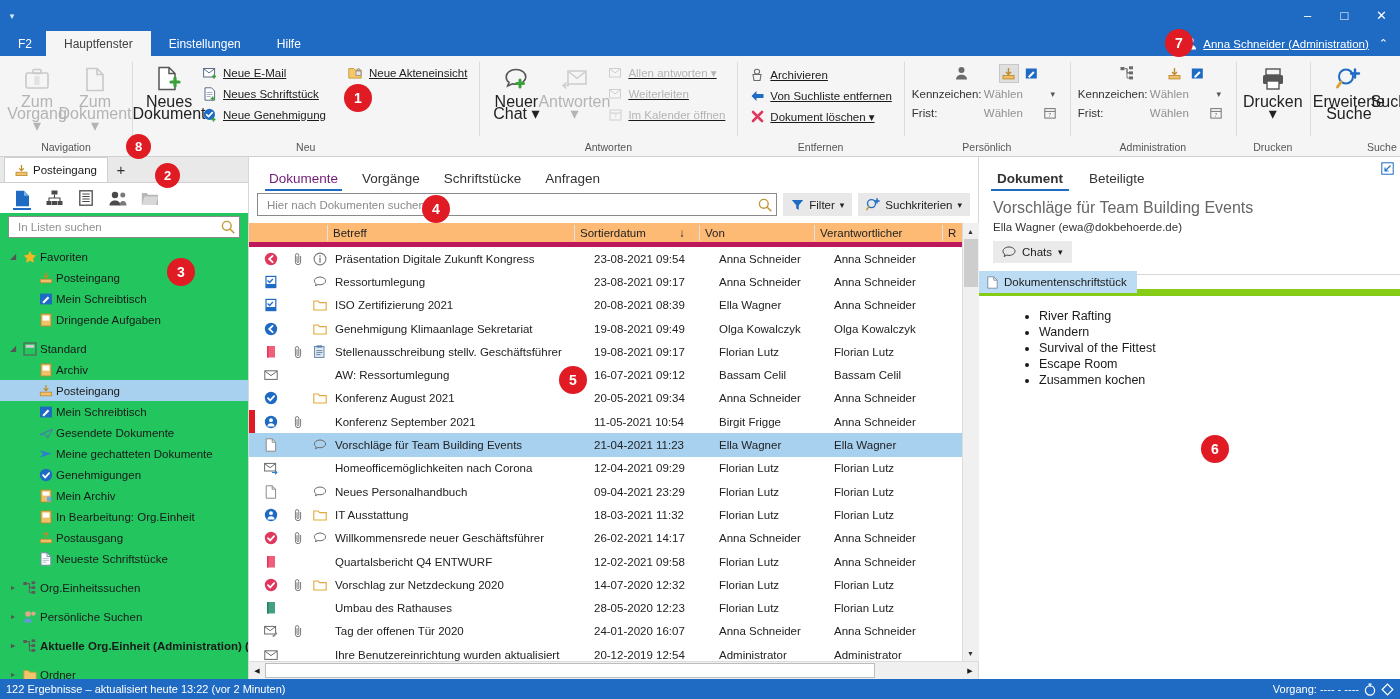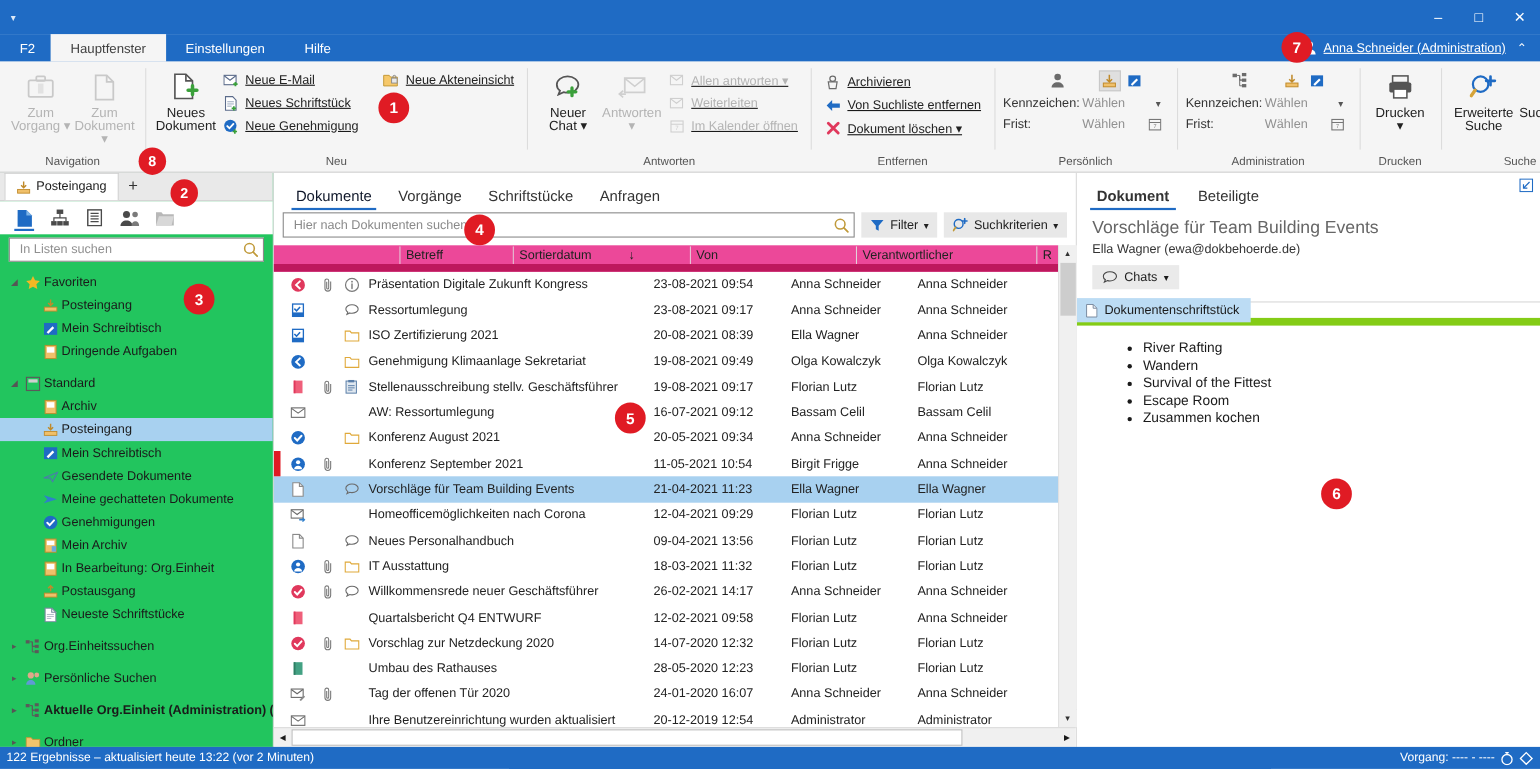--- a/index.html
+++ b/index.html
@@ -52,21 +52,21 @@
   .rgroup { display:flex; flex-direction:column; height:100%; position:relative; padding:0 2px;}
   .rgroup + .rgroup::before {
     content:""; position:absolute; left:0; top:6px; bottom:20px; width:1px; background:#dcdcdc;
   }
   .rgroup-body { flex:1; display:flex; align-items:flex-start; padding:4px 6px 0 6px; }
   .rgroup-label {
     height:17px; line-height:17px; text-align:center; font-size:10.5px; color:#555;
   }
   .big-btn {
     width:58px; display:flex; flex-direction:column; align-items:center;
-    padding-top:4px; text-align:center; font-size:12px; line-height:12px; color:#222;
+    padding-top:4px; text-align:center; font-size:16px; line-height:12px; color:#222;
   }
   .big-btn.dim { color:#b4b4b4; }
   .big-btn .ic { height:30px; display:flex; align-items:center; justify-content:center; margin-bottom:2px;}
   .small-list { display:flex; flex-direction:column; gap:2px; padding-top:3px;text-decoration:underline;}
   .small-btn {
     display:flex; align-items:center; gap:5px; font-size:11.5px; height:19px; padding:0 4px;
     white-space:nowrap; color:#222;
   }
   .small-btn.dim { color:#b4b4b4; }
   .ic16 { width:16px; height:16px; display:inline-flex; align-items:center; justify-content:center; flex:none;}
@@ -113,32 +113,32 @@
   .tnode .exp { width:14px; text-align:center; font-size:8px; color:#555; flex:none;}
   .tnode .ic { width:20px; display:flex; align-items:center; justify-content:center; flex:none;}
   .tnode.bold { font-weight:bold; }
   .tspace { height:8px; }
 
   
   .center { flex:1; display:flex; flex-direction:column; min-width:0; background:#fff;
             border-right:1px solid #d8d8d8;}
   .doctabs { height:34px; display:flex; align-items:flex-end; padding:0 8px; flex:none; }
   .dtab { font-size:13.5px; color:#333; padding:0 12px 5px 12px; position:relative; }
-  .dtab.active { color:#0f172a; }
+  .dtab.active { color:#701a75; }
   .dtab.active::after { content:""; position:absolute; left:8px; right:8px; bottom:0; height:2px; background:#1f6bc4; }
   .searchrow { height:32px; display:flex; align-items:center; gap:6px; padding:0 8px 5px 8px; flex:none; }
   .docsearch { flex:1; height:23px; border:1px solid #8a8a8a; display:flex; align-items:center;
                padding:0 4px 0 7px; background:#fff; }
   .docsearch input { border:none; outline:none; flex:1; font-size:11.5px; font-family:inherit; background:transparent;}
   .docsearch input::placeholder { color:#8a8a8a; }
   .pillbtn { height:23px; background:#e8e8e8; display:flex; align-items:center; gap:5px;
              padding:0 8px; font-size:11.5px; color:#222; }
   .tablewrap { flex:1; display:flex; flex-direction:column; min-height:0; }
-  .thead { height:24px; display:flex; align-items:center; border-bottom:7px solid #be185d;
-           font-size:11.5px; color:#222; flex:none; background:#ec4899;gap:36px;}
+  .thead { height:24px; display:flex; align-items:center; border-bottom:5px solid #be185d;
+           font-size:11.5px; color:#222; flex:none; background:#fdba74;}
   .th { padding:0 6px; white-space:nowrap; overflow:hidden; position:relative; height:24px;
         display:flex; align-items:center; }
   .th + .th::before { content:""; position:absolute; left:0; top:4px; bottom:4px; width:1px; background:#e2e2e2;}
   .rows { flex:1; overflow:hidden; position:relative; }
   .row { height:23.3px; display:flex; align-items:center; font-size:11.5px; color:#222; }
   .row.sel { background:#a8d1f0; }
   .row .flag { width:6px; height:23px; flex:none; }
   .c-icon1 { width:32px; display:flex; align-items:center; justify-content:center; flex:none;}
   .c-icon2 { width:22px; display:flex; align-items:center; justify-content:center; flex:none;}
   .c-icon3 { width:22px; display:flex; align-items:center; justify-content:center; flex:none;}
@@ -1073,21 +1073,21 @@
                       <path d="M8.2 0.8v3.4h3.4" fill="none" stroke="#8a8a8a" stroke-width="1"></path>
                     </svg>
                   </div>
                   <div class="c-icon2"></div>
                   <div class="c-icon3">
                     <svg width="14" height="14" viewBox="0 0 14 14">
                       <path d="M7 2c3.1 0 5.6 1.7 5.6 3.9S10.1 9.8 7 9.8c-.7 0-1.4-.1-2-.3l-2.6 1.3.8-1.9C2.1 8.2 1.4 7.1 1.4 5.9 1.4 3.7 3.9 2 7 2z" fill="none" stroke="#6a6a6a" stroke-width="1"></path>
                     </svg>
                   </div>
                   <div class="c-subj">Neues Personalhandbuch</div>
-                  <div class="c-date">09-04-2021 13:56</div>
+                  <div class="c-date">09-04-2021 23:29</div>
                   <div class="c-von">Florian Lutz</div>
                   <div class="c-resp">Florian Lutz</div>
                 </div>
                 <div class="row">
                   <div class="flag"></div>
                   <div class="c-icon1">
                     <svg width="14" height="14" viewBox="0 0 14 14">
                       <circle cx="7" cy="7" r="6.2" fill="#1f6bc4"></circle>
                       <circle cx="7" cy="5.2" r="1.9" fill="#fff"></circle>
                       <path d="M3.4 11.6c0-2.1 1.6-3.3 3.6-3.3s3.6 1.2 3.6 3.3z" fill="#fff"></path>

